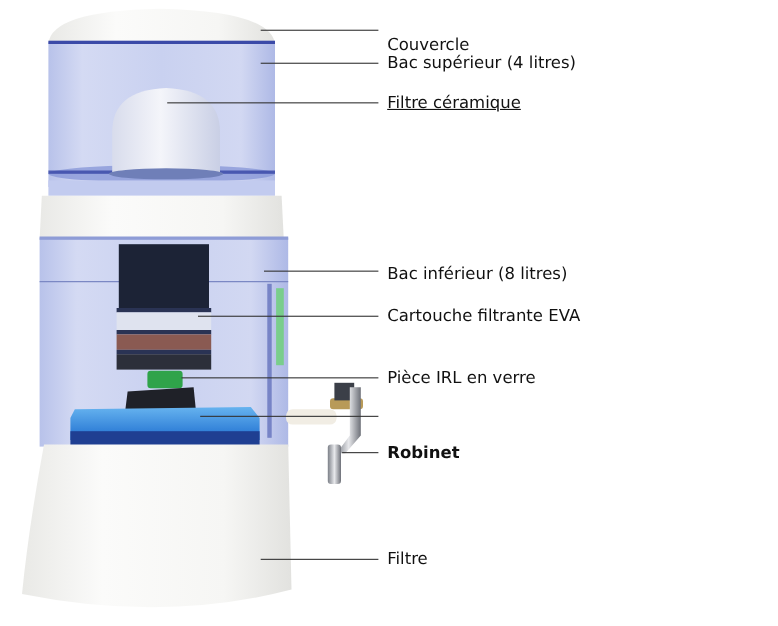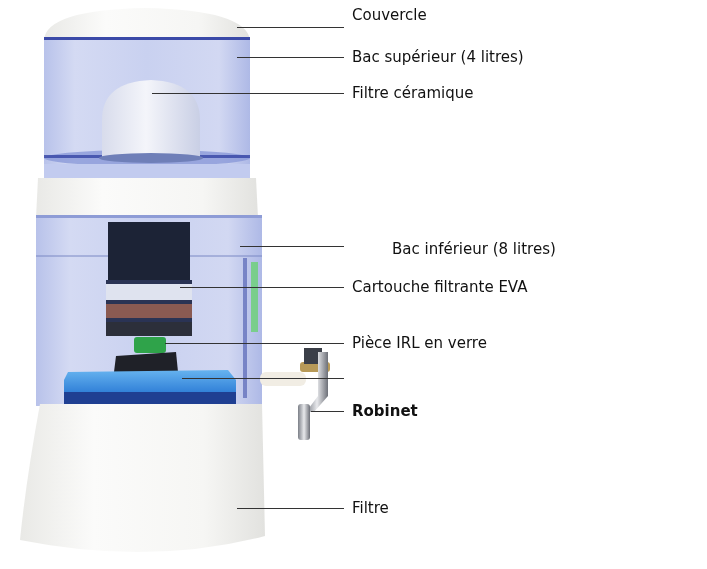--- a/index.html
+++ b/index.html
@@ -112,21 +112,21 @@
   <div class="leader" style="left:237px;width:107px;top:27px;"></div>
   <div class="leader" style="left:237px;width:107px;top:57px;"></div>
   <div class="leader" style="left:152px;width:192px;top:93px;"></div>
   <div class="leader" style="left:240px;width:104px;top:246px;"></div>
   <div class="leader" style="left:180px;width:164px;top:287px;"></div>
   <div class="leader" style="left:165px;width:179px;top:343px;"></div>
   <div class="leader" style="left:182px;width:162px;top:378px;"></div>
   <div class="leader" style="left:311px;width:33px;top:411px;"></div>
   <div class="leader" style="left:237px;width:107px;top:508px;"></div>
 
-  <div class="label" style="top:15px;">Couvercle</div>
+  <div class="label" style="top:40px;">Couvercle</div>
   <div class="label" style="top:57px;text-align:center;">Bac supérieur (4 litres)</div>
-  <div class="label" style="top:93px;">Filtre céramique</div>
-  <div class="label" style="top:249px;margin-left:40px;">Bac inférieur (8 litres)</div>
+  <div class="label" style="top:93px;text-decoration:underline;">Filtre céramique</div>
+  <div class="label" style="top:249px;">Bac inférieur (8 litres)</div>
   <div class="label" style="top:287px;">Cartouche filtrante EVA</div>
   <div class="label" style="top:343px;">Pièce IRL en verre</div>
   <div class="label" style="top:411px;font-weight:bold;">Robinet</div>
   <div class="label" style="top:508px;">Filtre</div>
 </div>
 
 </body></html>

